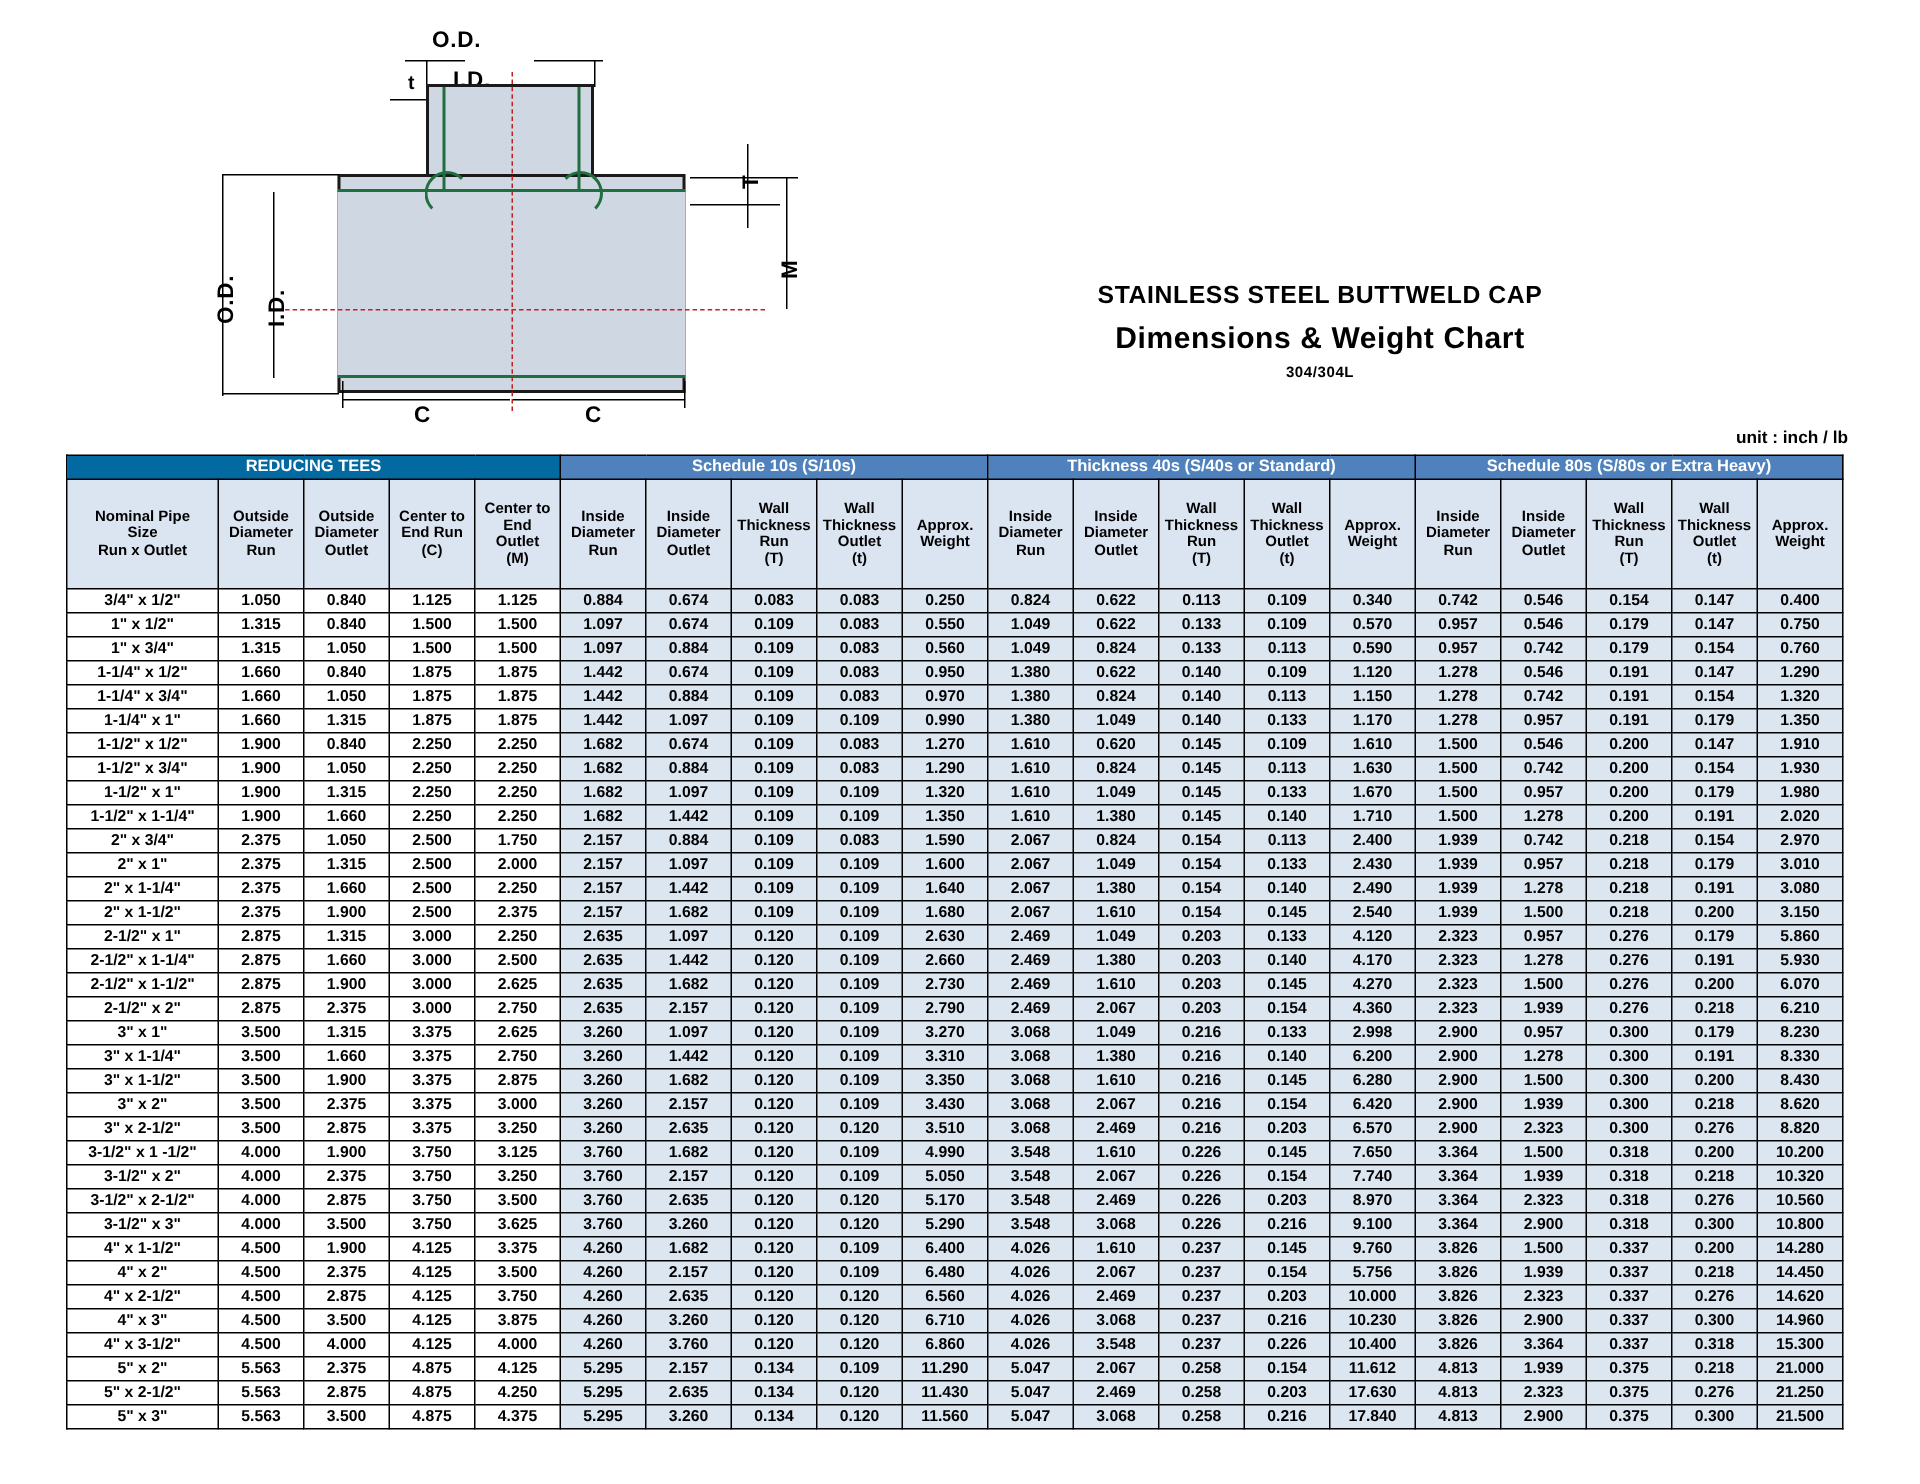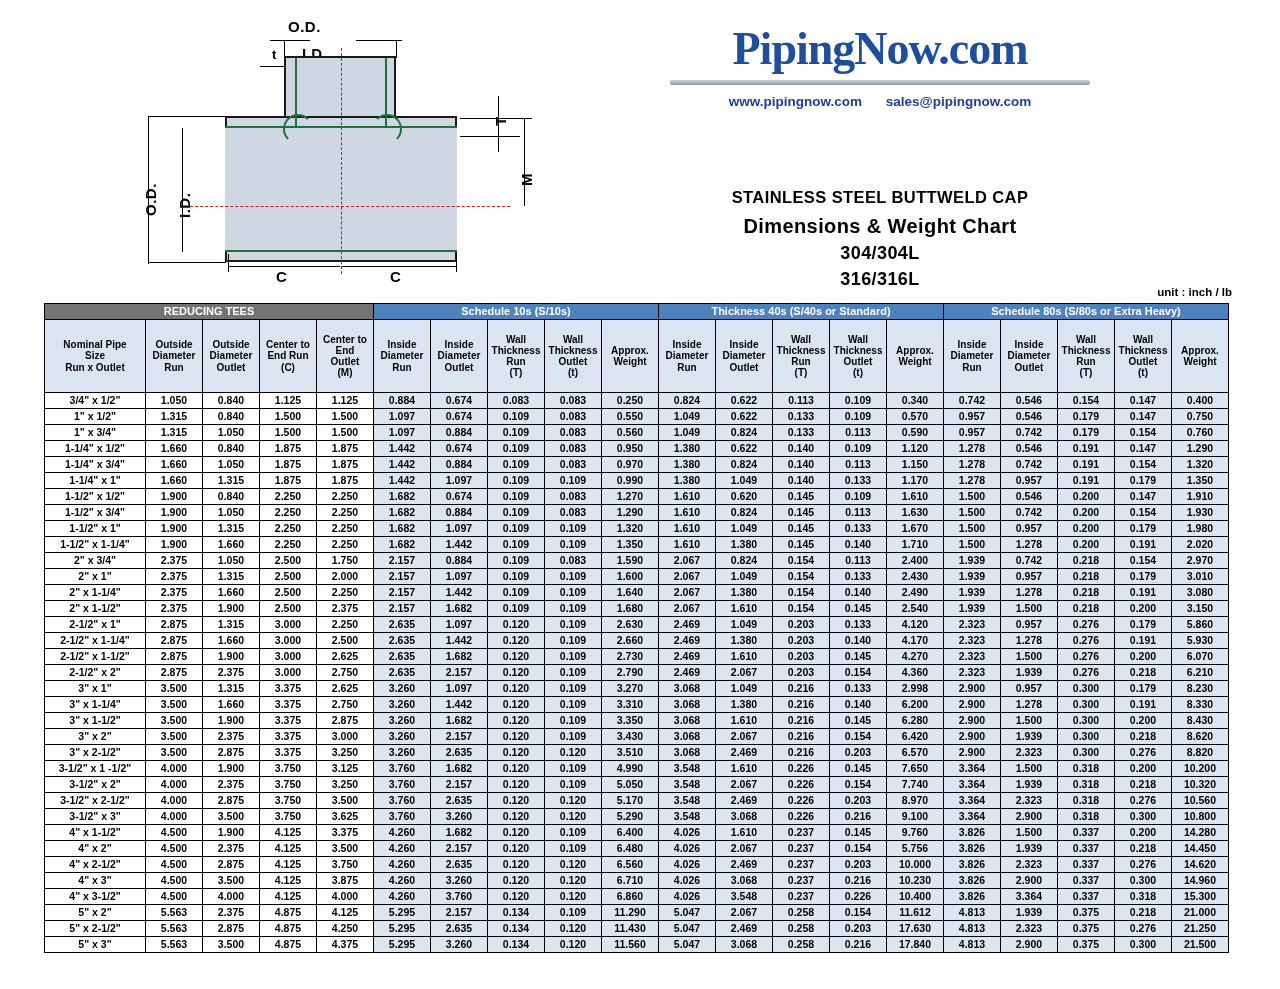--- a/index.html
+++ b/index.html
@@ -160,21 +160,21 @@
     letter-spacing: 0.4px;
     margin-top: 36px;
   }
   .doc-sub {
     margin-top: 8px;
     font-size: 20px;
     font-weight: bold;
   }
   .doc-line {
     margin-top: 5px;
-    font-size: 18px;
+    font-size: 10px;
     font-weight: bold;
   }
   .unit-note {
     position: absolute;
     right: 48px;
     top: 286px;
     font-size: 11.5px;
     font-weight: bold;
     color: #000;
   }
@@ -195,21 +195,21 @@
     vertical-align: middle;
     font-weight: bold;
     line-height: 1.12;
     white-space: nowrap;
   }
   .grp {
     height: 15px;
     font-size: 11px;
     color: #ffffff;
   }
-  .grp-dark { background: #737373; }
+  .grp-dark { background: #0369a1; }
   .grp-blue { background: #4f81bd; }
   .hdr {
     background: #dbe5f1;
     font-size: 10px;
     height: 72px;
   }
   .hdr.sizecol { width: 100px; }
   td.rowname {
     text-align: right;
     padding-right: 4px;
@@ -265,34 +265,25 @@
     <div class="tick h" style="left:28px; top:244px; width:78px;"></div>
 
     <div class="arrowline" style="left:108px; top:248px; width:112px;"></div>
     <div class="arrowline" style="left:222px; top:248px; width:114px;"></div>
     <div class="lbl" style="left:156px; top:250px;">C</div>
     <div class="lbl" style="left:270px; top:250px;">C</div>
     <div class="tick" style="left:108px; top:236px; height:18px;"></div>
     <div class="tick" style="left:336px; top:236px; height:18px;"></div>
   </div>
 
-  <div class="brand">
-    <div class="brand-name">PipingNow.com</div>
-    <div class="brand-rule"></div>
-    <div class="brand-links">
-      <span>www.pipingnow.com</span>
-      <span>sales@pipingnow.com</span>
-    </div>
-  </div>
 
   <div class="doc-title">
     <div>STAINLESS STEEL BUTTWELD CAP</div>
     <div class="doc-sub">Dimensions &amp; Weight Chart</div>
     <div class="doc-line">304/304L</div>
-    <div class="doc-line">316/316L</div>
   </div>
 
   <div class="unit-note">unit : inch / lb</div>
 
   <table class="chart">
     <thead>
       <tr>
         <th class="grp grp-dark" colspan="5">REDUCING TEES</th>
         <th class="grp grp-blue" colspan="5">Schedule 10s     (S/10s)</th>
         <th class="grp grp-blue" colspan="5">Thickness 40s     (S/40s or Standard)</th>

